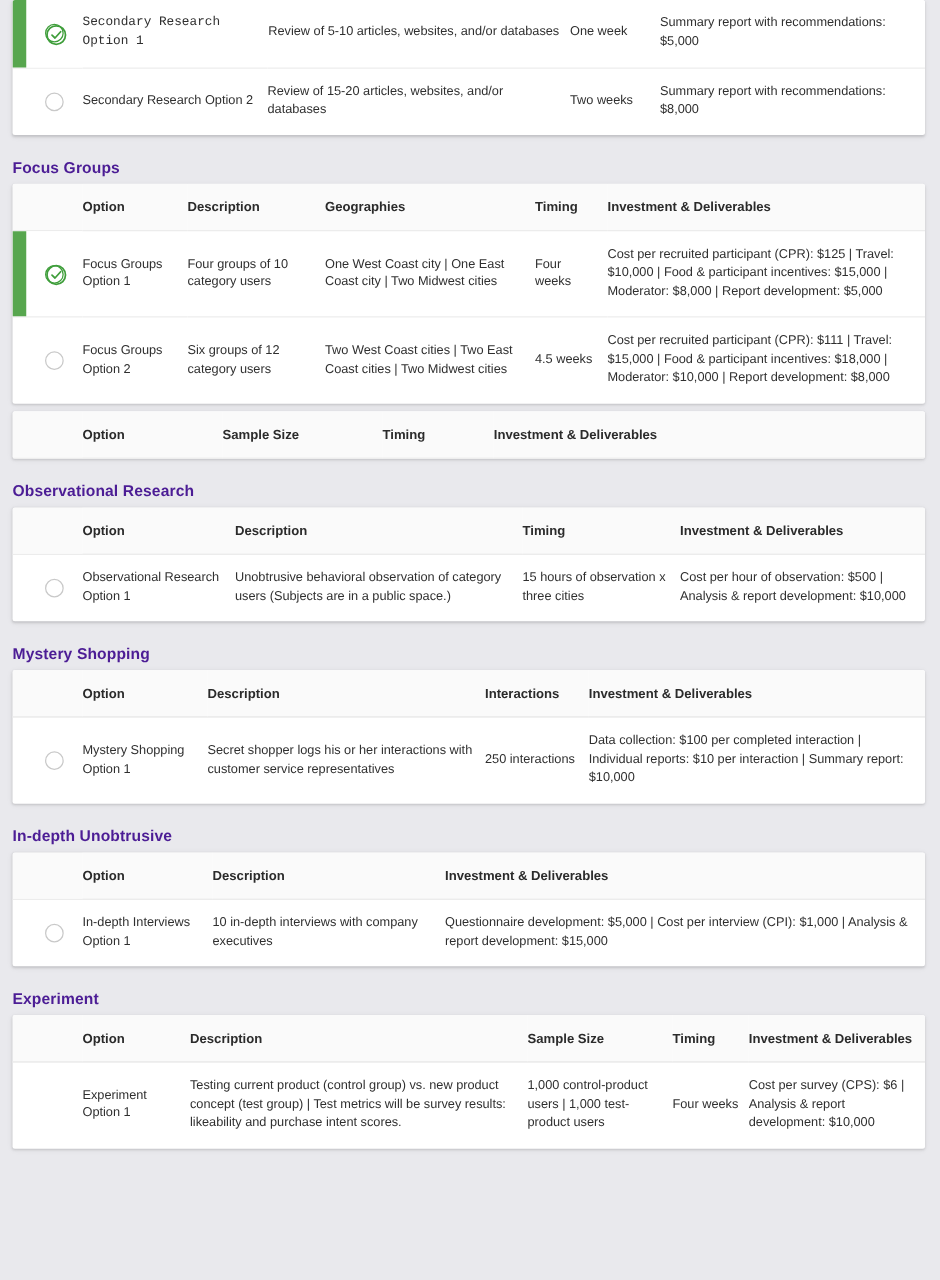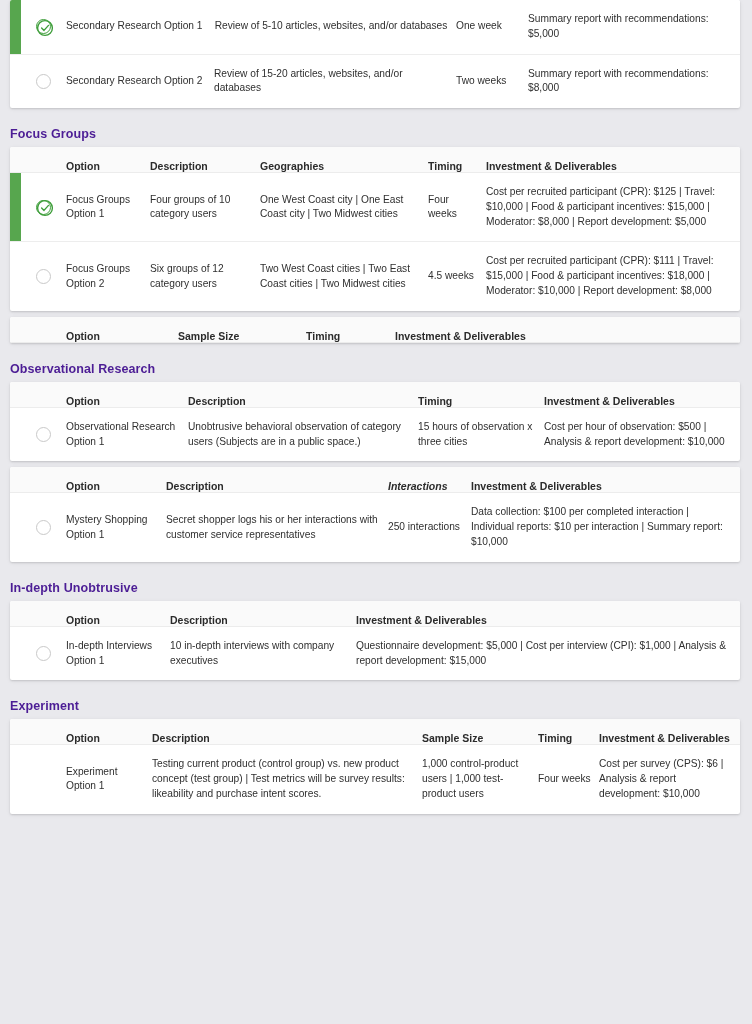--- a/index.html
+++ b/index.html
@@ -43,21 +43,21 @@
     width: 100%;
     border-collapse: collapse;
     table-layout: fixed;
   }
   table.opt thead th {
     background: #fafafa;
     font-size: 10.5px;
     font-weight: bold;
     color: #2b2b2b;
     text-align: left;
-    padding: 13px 8px 0 0;
+    padding: 13px 8px 12px 0;
     vertical-align: middle;
     border-bottom: 1px solid #ececec;
     white-space: nowrap;
   }
   table.opt tbody td {
     font-size: 10.2px;
     color: #2f2f2f;
     text-align: left;
     padding: 12px 8px 12px 0;
     vertical-align: middle;
@@ -102,21 +102,21 @@
   .sv-opt { width: 112px; }
   .sv-ss  { width: 128px; }
   .sv-tim { width: 89px; }
 
   .ob-opt { width: 122px; }
   .ob-desc{ width: 230px; }
   .ob-tim { width: 126px; }
 
   .ms-opt { width: 100px; }
   .ms-desc{ width: 222px; }
-  .ms-int { width: 83px; font-style: italic; }
+  .ms-int { width: 83px; }
 
   .id-opt { width: 104px; }
   .id-desc{ width: 186px; }
 
   .ex-opt { width: 86px; }
   .ex-desc{ width: 270px; }
   .ex-ss  { width: 116px; }
   .ex-tim { width: 61px; }
 </style>
 </head>
@@ -131,21 +131,21 @@
           <tr class="row-sel">
             <td class="sel">
               <span class="selbar"></span>
               <span class="radio checked">
                 <svg width="18" height="18" viewBox="0 0 18 18" aria-hidden="true">
                   <circle cx="9" cy="9" r="7.4" fill="none" stroke="#3f9e3b" stroke-width="1.4"></circle>
                   <path d="M5.6 9.1 L8 11.4 L12.5 6.4" fill="none" stroke="#3f9e3b" stroke-width="1.4" stroke-linecap="round" stroke-linejoin="round"></path>
                 </svg>
               </span>
             </td>
-            <td class="cell-opt" style="width:148px;">Secondary Research Option 1</td>
+            <td class="cell-opt" style="width:148px;font-family:Liberation Mono, monospace;">Secondary Research Option 1</td>
             <td style="width:242px;text-align:center;">Review of 5-10 articles, websites, and/or databases</td>
             <td style="width:72px;">One week</td>
             <td>Summary report with recommendations: $5,000</td>
           </tr>
           <tr>
             <td class="sel">
               <span class="radio"></span>
             </td>
             <td class="cell-opt">Secondary Research Option 2</td>
             <td>Review of 15-20 articles, websites, and/or databases</td>
@@ -243,20 +243,21 @@
             <td>Unobtrusive behavioral observation of category users (Subjects are in a public space.)</td>
             <td>15 hours of observation x three cities</td>
             <td>Cost per hour of observation: $500 | Analysis &amp; report development: $10,000</td>
           </tr>
         </tbody>
       </table>
     </div>
   </div>
 
   <div class="section">
+    <div class="section-title">Mystery Shopping</div>
     <div class="card">
       <table class="opt">
         <thead>
           <tr>
             <th class="sel"></th>
             <th class="ms-opt">Option</th>
             <th class="ms-desc">Description</th>
             <th class="ms-int">Interactions</th>
             <th>Investment &amp; Deliverables</th>
           </tr>

